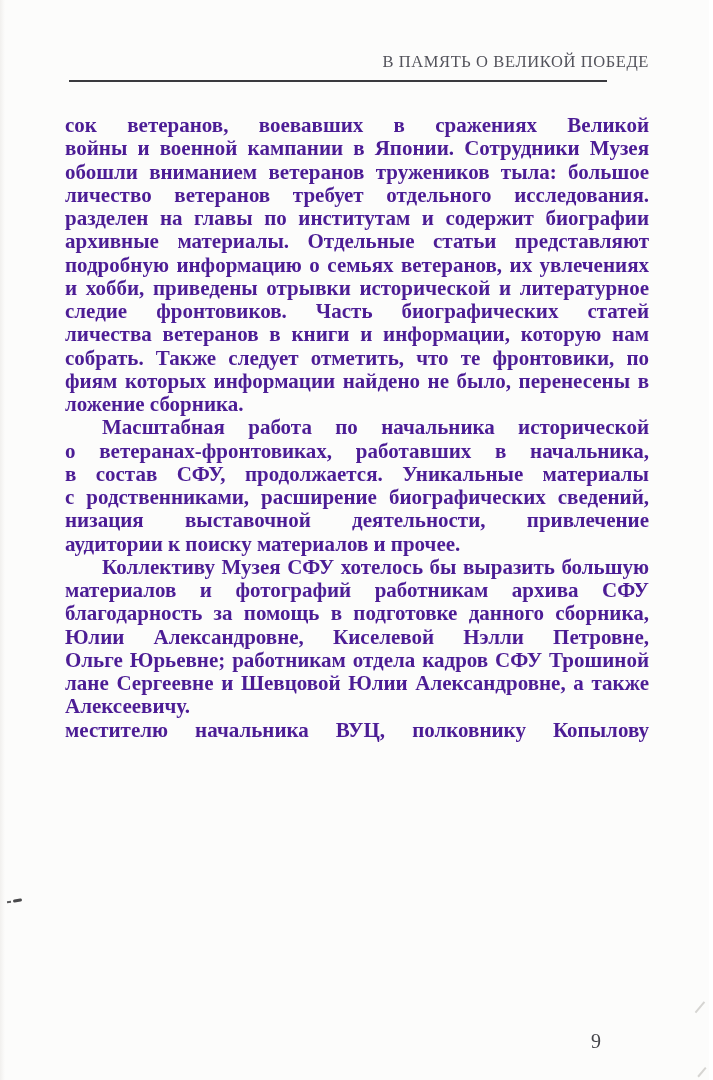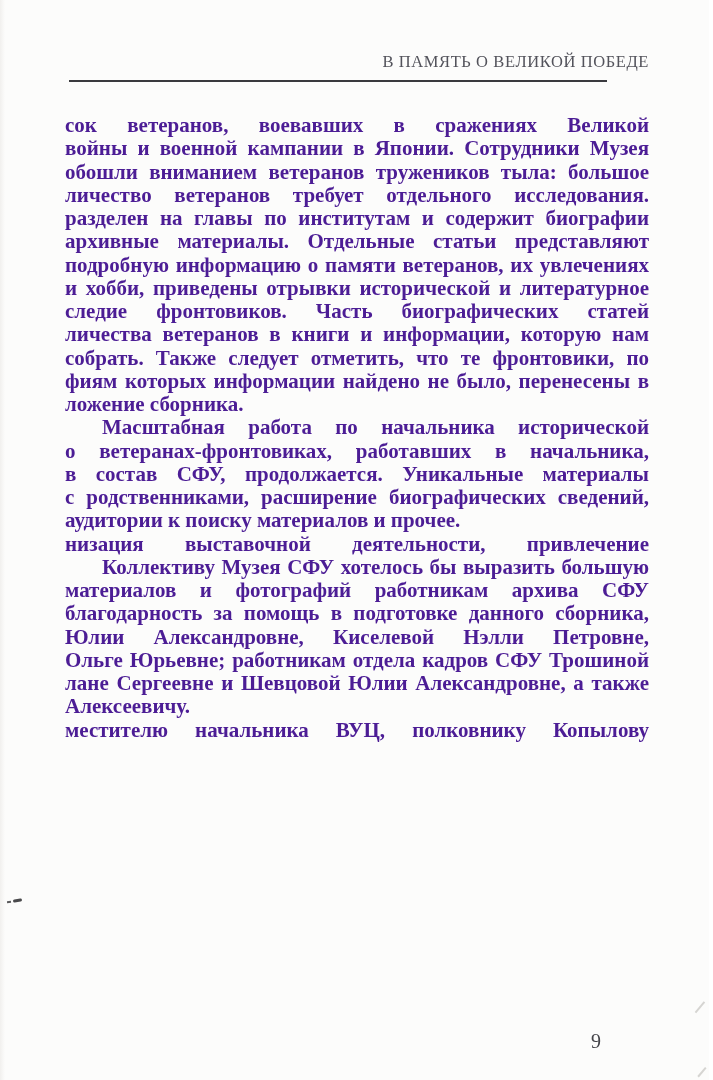--- a/index.html
+++ b/index.html
@@ -117,35 +117,35 @@
   <div class="header-rule"></div>
 
   <div class="body-text">
       <div class="paragraph">
         <div class="line">сок ветеранов, воевавших в сражениях Великой Отечественной</div>
         <div class="line">войны и военной кампании в Японии. Сотрудники Музея СФУ</div>
         <div class="line">обошли вниманием ветеранов тружеников тыла: большое ко-</div>
         <div class="line">личество ветеранов требует отдельного исследования. Сборник</div>
         <div class="line">разделен на главы по институтам и содержит биографии ветера-</div>
         <div class="line">архивные материалы. Отдельные статьи представляют весьма</div>
-        <div class="line">подробную информацию о памяти ветеранов, их увлечениях</div>
+        <div class="line">подробную информацию о семьях ветеранов, их увлечениях</div>
         <div class="line">и хобби, приведены отрывки исторической и литературное на-</div>
         <div class="line">следие фронтовиков. Часть биографических статей ограничива-</div>
         <div class="line">личества ветеранов в книги и информации, которую нам удалось</div>
         <div class="line">собрать. Также следует отметить, что те фронтовики, по биогра-</div>
         <div class="line">фиям которых информации найдено не было, перенесены в при-</div>
         <div class="line last">ложение сборника.</div>
       </div>
       <div class="paragraph">
         <div class="line indent">Масштабная работа по начальника исторической памяти</div>
         <div class="line">о ветеранах-фронтовиках, работавших в начальника, вошедших</div>
         <div class="line">в состав СФУ, продолжается. Уникальные материалы позволяют</div>
         <div class="line">с родственниками, расширение биографических сведений, орга-</div>
+        <div class="line">низация выставочной деятельности, привлечение студенческой</div>
         <div class="line last">аудитории к поиску материалов и прочее.</div>
-        <div class="line">низация выставочной деятельности, привлечение студенческой</div>
       </div>
       <div class="paragraph">
         <div class="line indent">Коллективу Музея СФУ хотелось бы выразить большую</div>
         <div class="line">материалов и фотографий работникам архива СФУ Каминской</div>
         <div class="line">благодарность за помощь в подготовке данного сборника, сборе</div>
         <div class="line">Юлии Александровне, Киселевой Нэлли Петровне, Бусыгиной</div>
         <div class="line">Ольге Юрьевне; работникам отдела кадров СФУ Трошиной Свет-</div>
         <div class="line">лане Сергеевне и Шевцовой Юлии Александровне, а также за-</div>
         <div class="line last">Алексеевичу.</div>
         <div class="line">местителю начальника ВУЦ, полковнику Копылову Владимиру</div>

